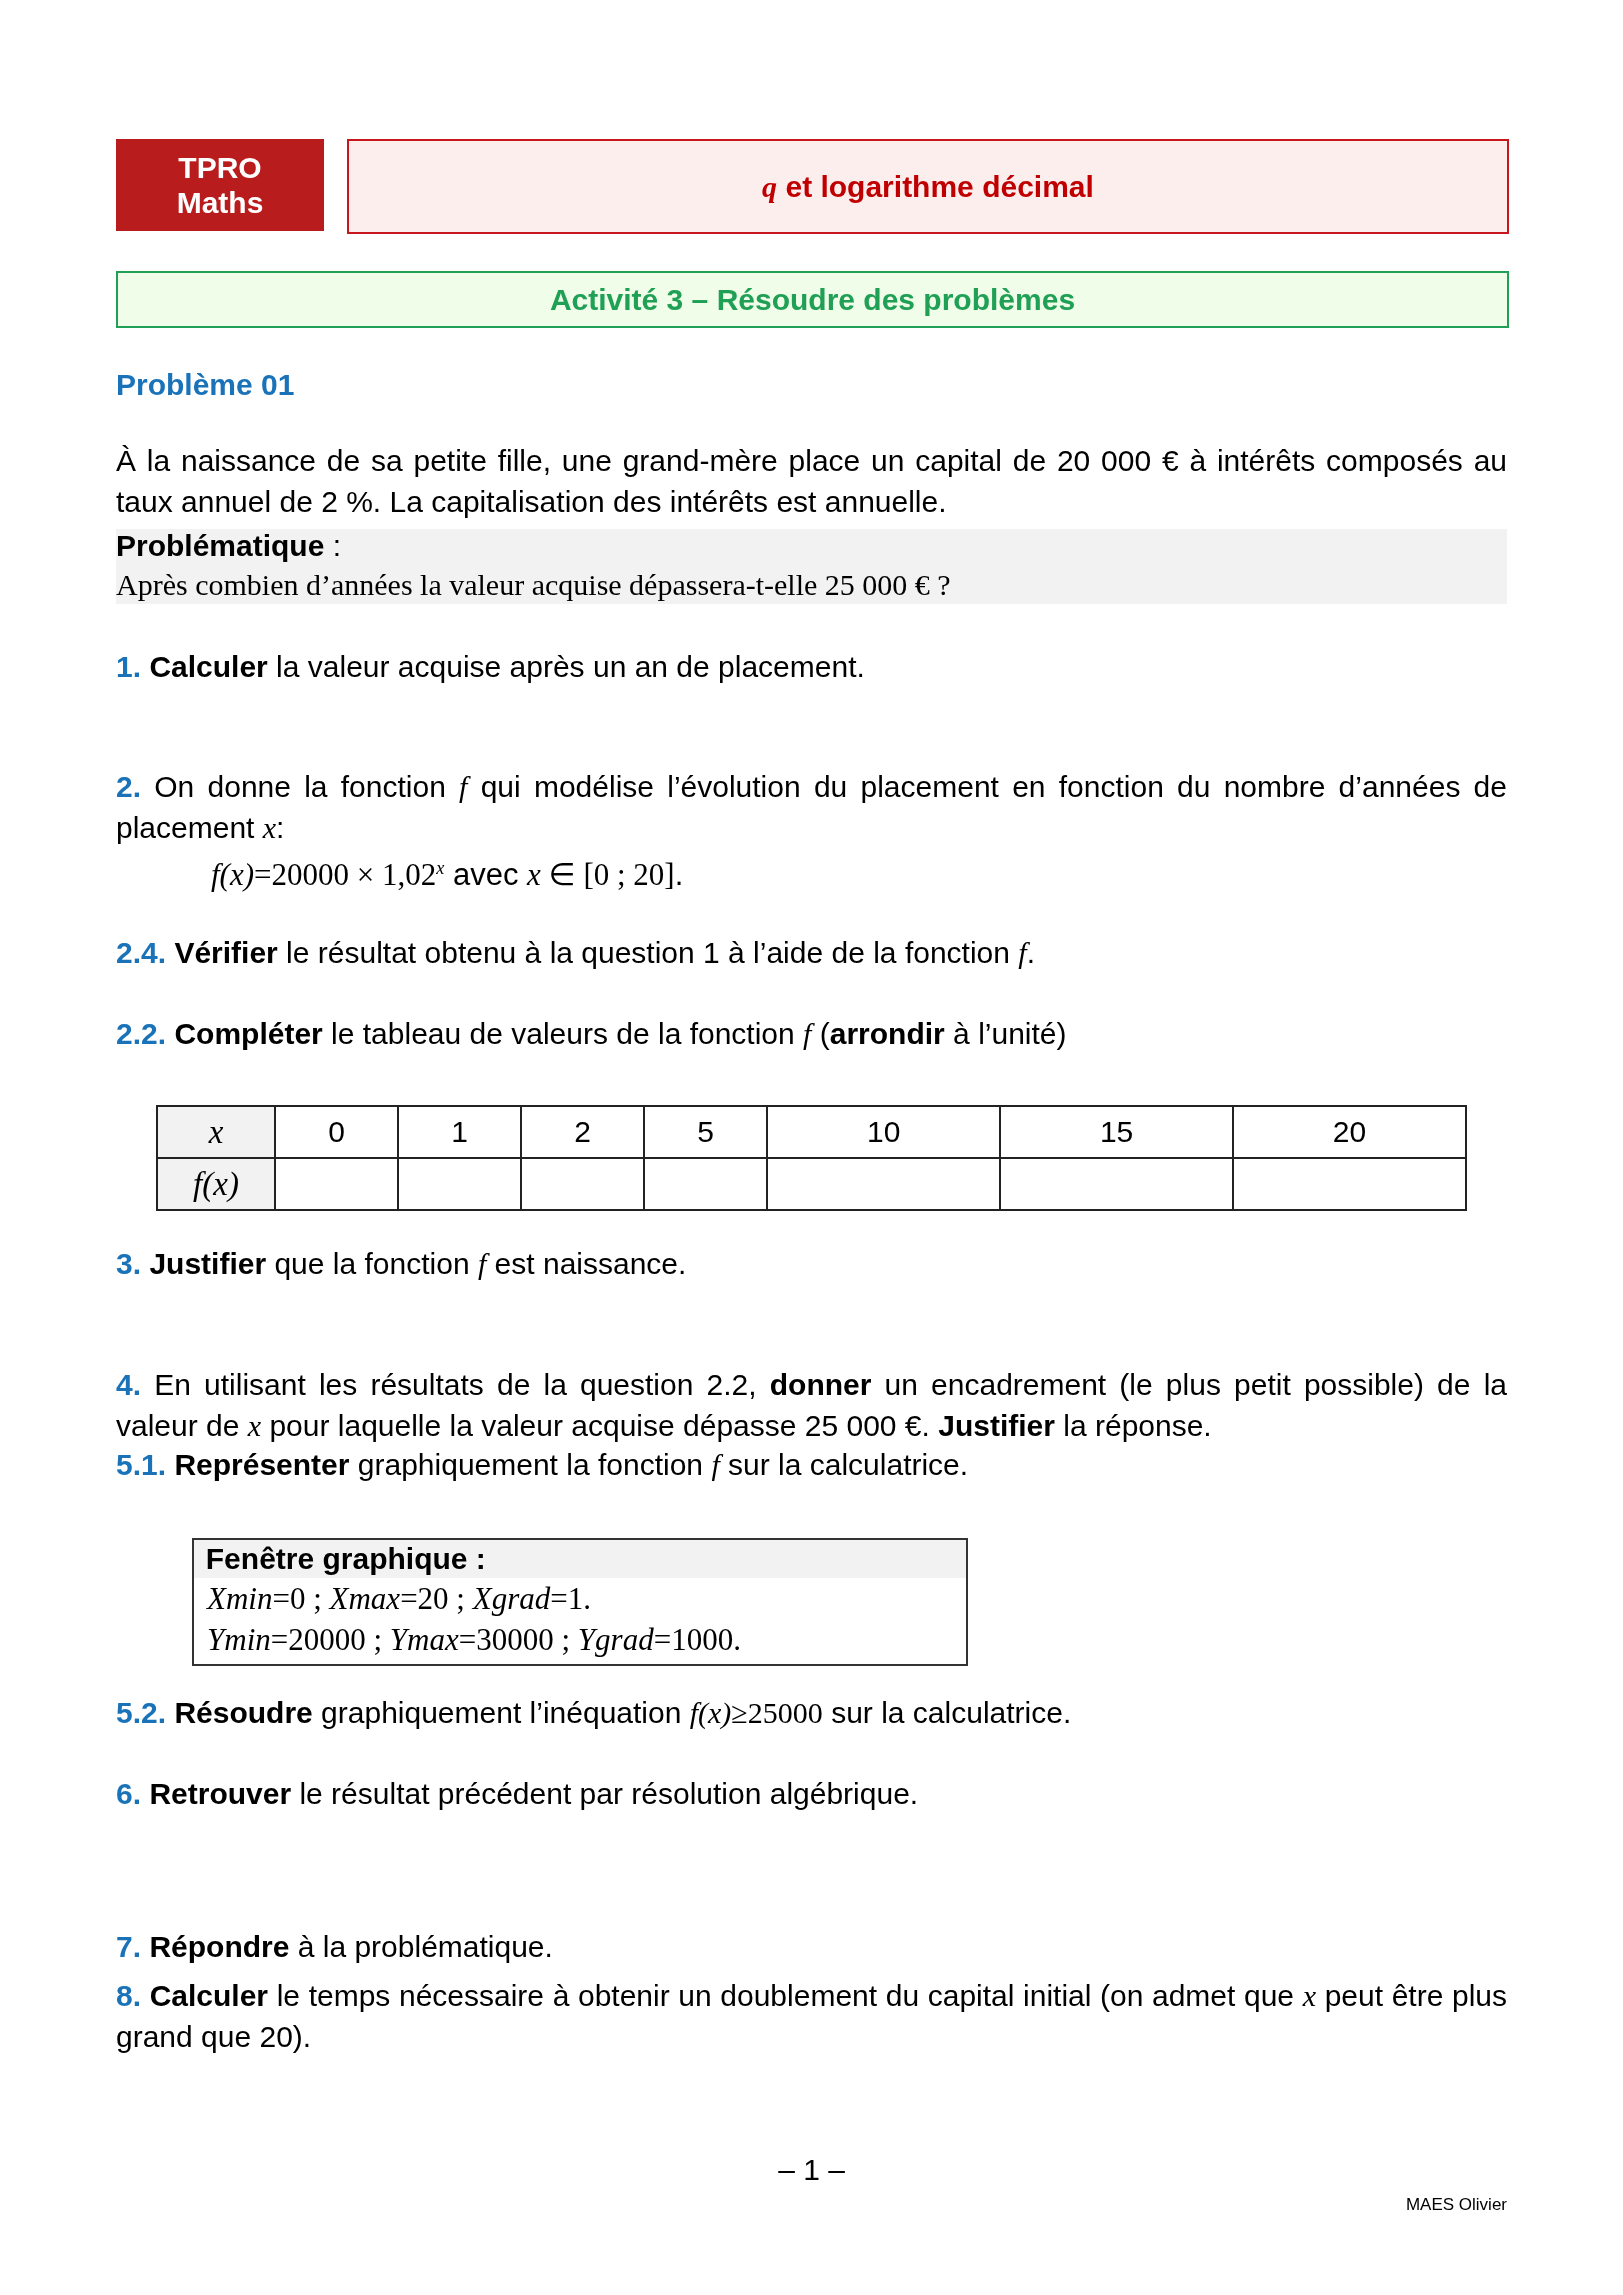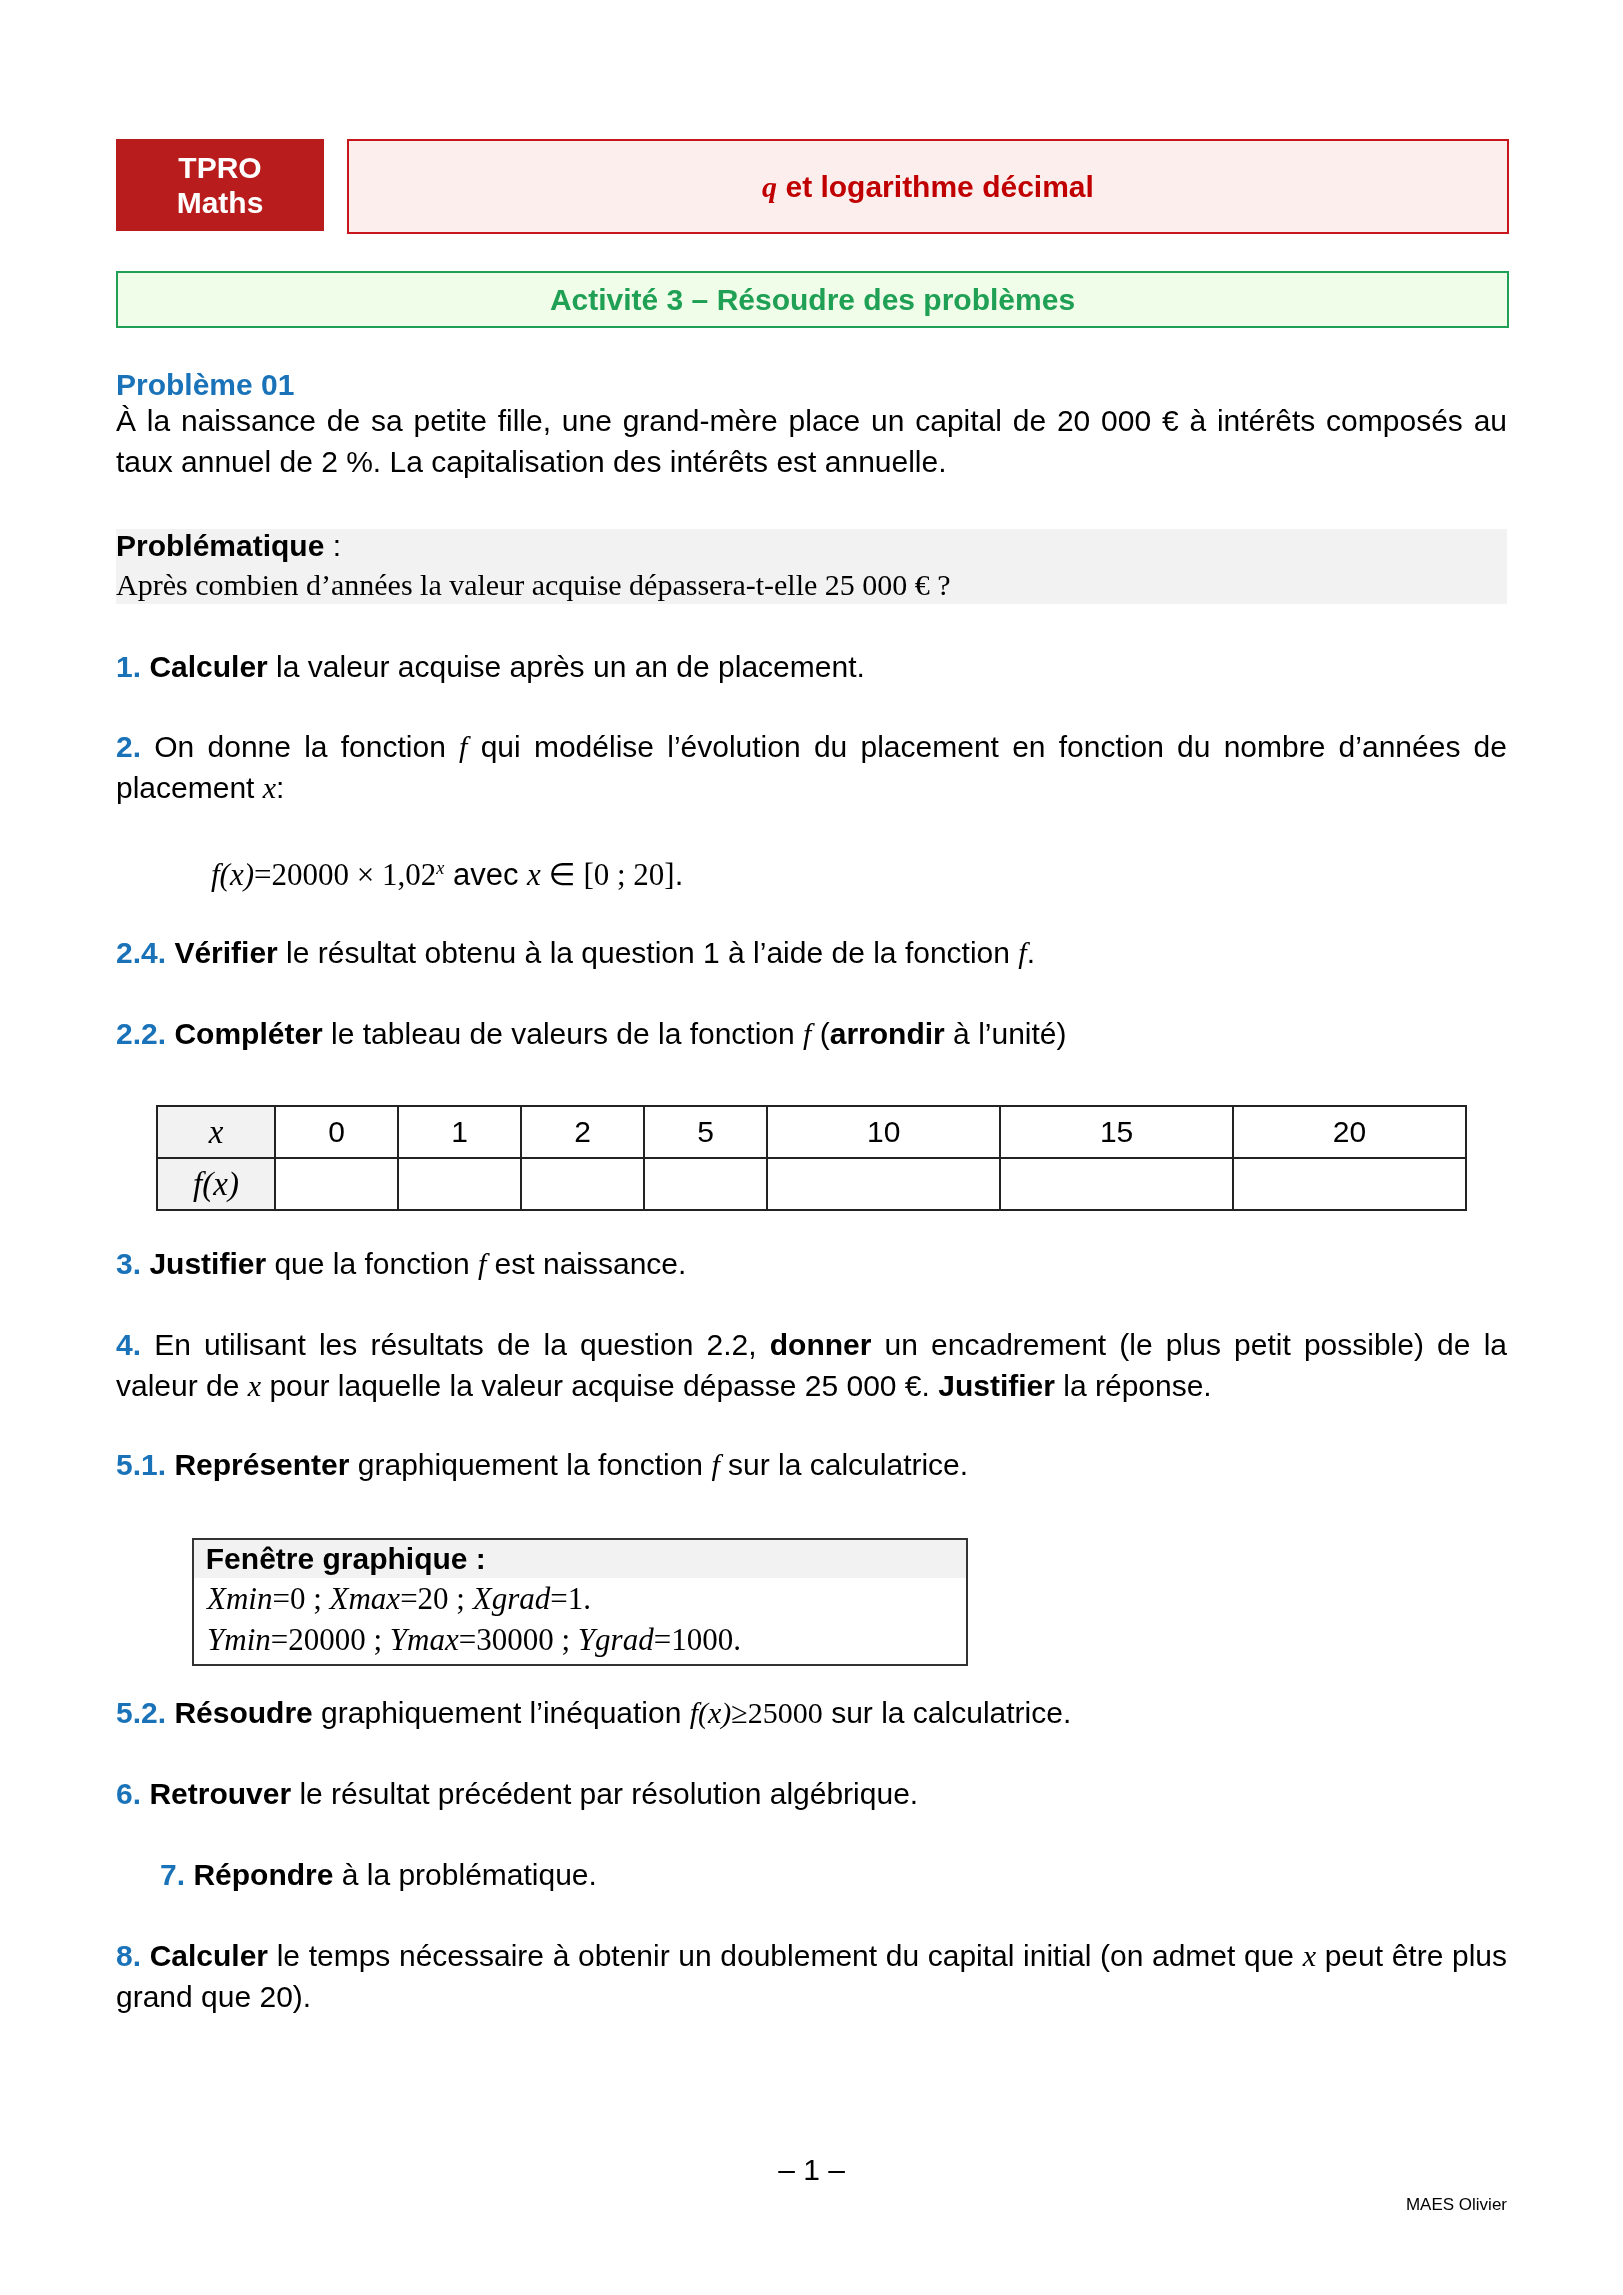--- a/index.html
+++ b/index.html
@@ -10,21 +10,21 @@
           color: #fff; font-weight: bold; font-size: 30px; line-height: 35px;
           display: flex; flex-direction: column; align-items: center; justify-content: center; }
   .chap { left: 347px; top: 139px; width: 1158px; height: 91px; background: #fdeeee;
           border: 2px solid #c8161d; display: flex; align-items: center; justify-content: center;
           color: #c00000; font-weight: bold; font-size: 30px; }
   .chap .q { font-family: "Liberation Serif", serif; font-style: italic; font-weight: bold; }
   .act { left: 116px; top: 271px; width: 1389px; height: 53px; background: #f0fde8;
          border: 2px solid #1fa055; display: flex; align-items: center; justify-content: center;
          color: #1fa055; font-weight: bold; font-size: 30px; }
   .txt { left: 116px; width: 1391px; font-size: 30px; line-height: 41px; }
-  .just { text-align: justify; text-align-last: left; }
+  .just { text-align: justify; text-align-last: left; margin-top: 40px; }
   .blue { color: #1a73b8; font-weight: bold; }
   b { font-weight: bold; }
   .m { font-family: "Liberation Serif", serif; font-style: italic; }
   .mr { font-family: "Liberation Serif", serif; }
   .grey { left: 116px; top: 529px; width: 1391px; height: 75px; background: #f2f2f2; }
   table.vals { position: absolute; left: 156px; top: 1105px; width: 1311px; border-collapse: collapse; }
   table.vals td { border: 2px solid #222; height: 50px; text-align: center; font-size: 30px; padding: 0; }
   table.vals td.head { background: #f2f2f2; width: 116px; font-family: "Liberation Serif", serif; font-style: italic; font-size: 33px; }
   .fen { left: 192px; top: 1538px; width: 772px; height: 124px; border: 2px solid #333; }
   .fen .t { background: #f2f2f2; font-weight: bold; font-size: 30px; height: 38px; line-height: 38px; padding-left: 11.8px; }
@@ -119,21 +119,21 @@
 </div>
 
 <div class="abs txt" style="top:1692px;">
   <span class="blue">5.2.</span> <b>Résoudre</b><span style="white-space:pre"> graphiquement l’inéquation </span><span class="m">f(x)</span><span class="mr">≥25000</span><span style="white-space:pre"> sur la calculatrice.</span>
 </div>
 
 <div class="abs txt" style="top:1773px;">
   <span class="blue">6.</span> <b>Retrouver</b><span style="white-space:pre"> le résultat précédent par résolution algébrique.</span>
 </div>
 
-<div class="abs txt" style="top:1854px;margin-left:44px;">
+<div class="abs txt" style="top:1926px;">
   <span class="blue">7.</span> <b>Répondre</b><span style="white-space:pre"> à la problématique.</span>
 </div>
 
 <div class="abs txt just" style="top:1935px;">
   <span class="blue">8.</span> <b>Calculer</b><span> le temps nécessaire à obtenir un doublement du capital initial (on admet que </span><span class="m">x</span><span> peut être plus grand que 20).</span>
 </div>
 
 <div class="abs pnum">– 1 –</div>
 <div class="abs author">MAES Olivier</div>
 

